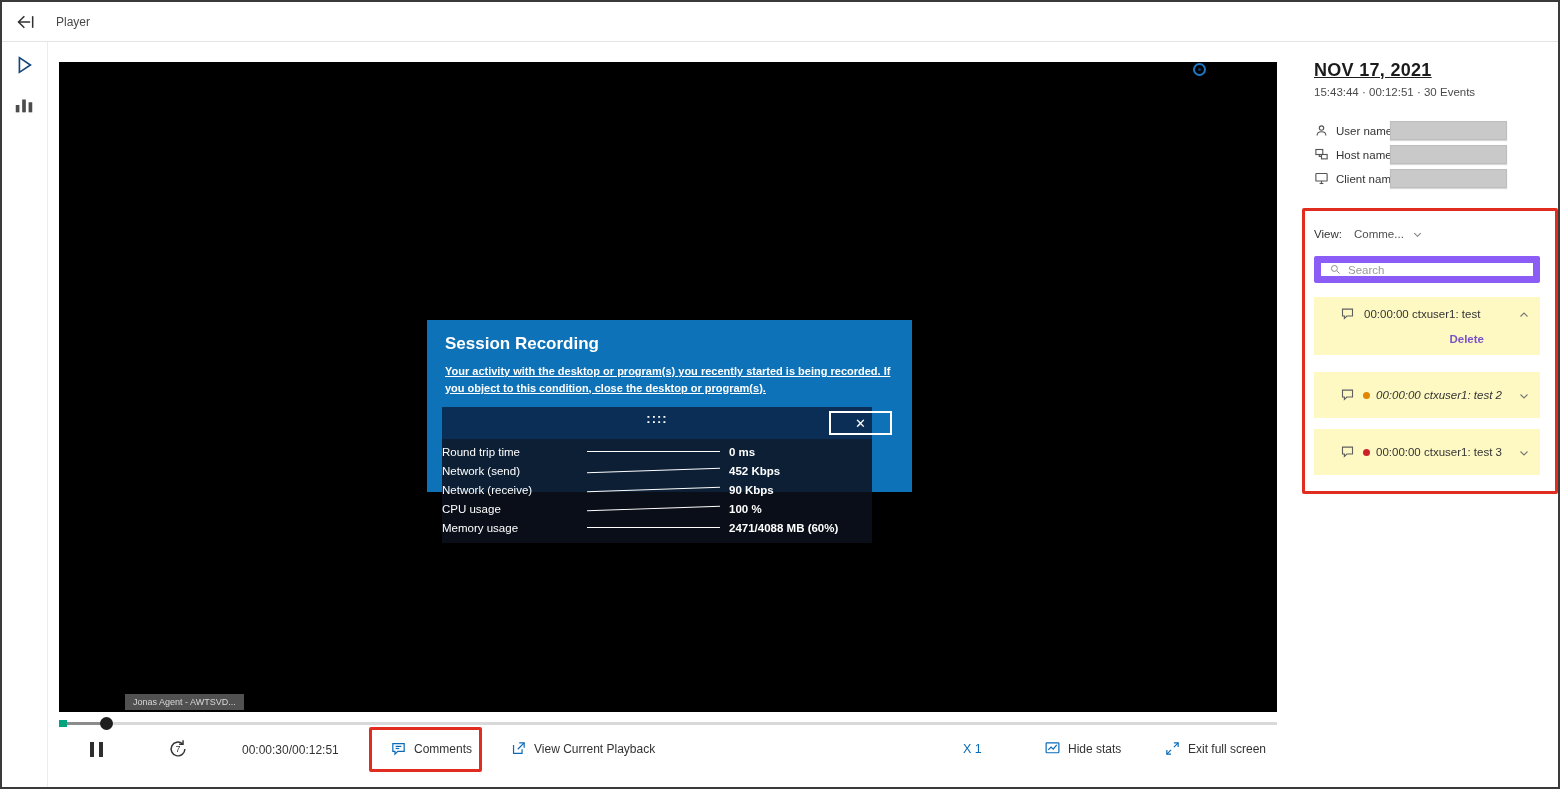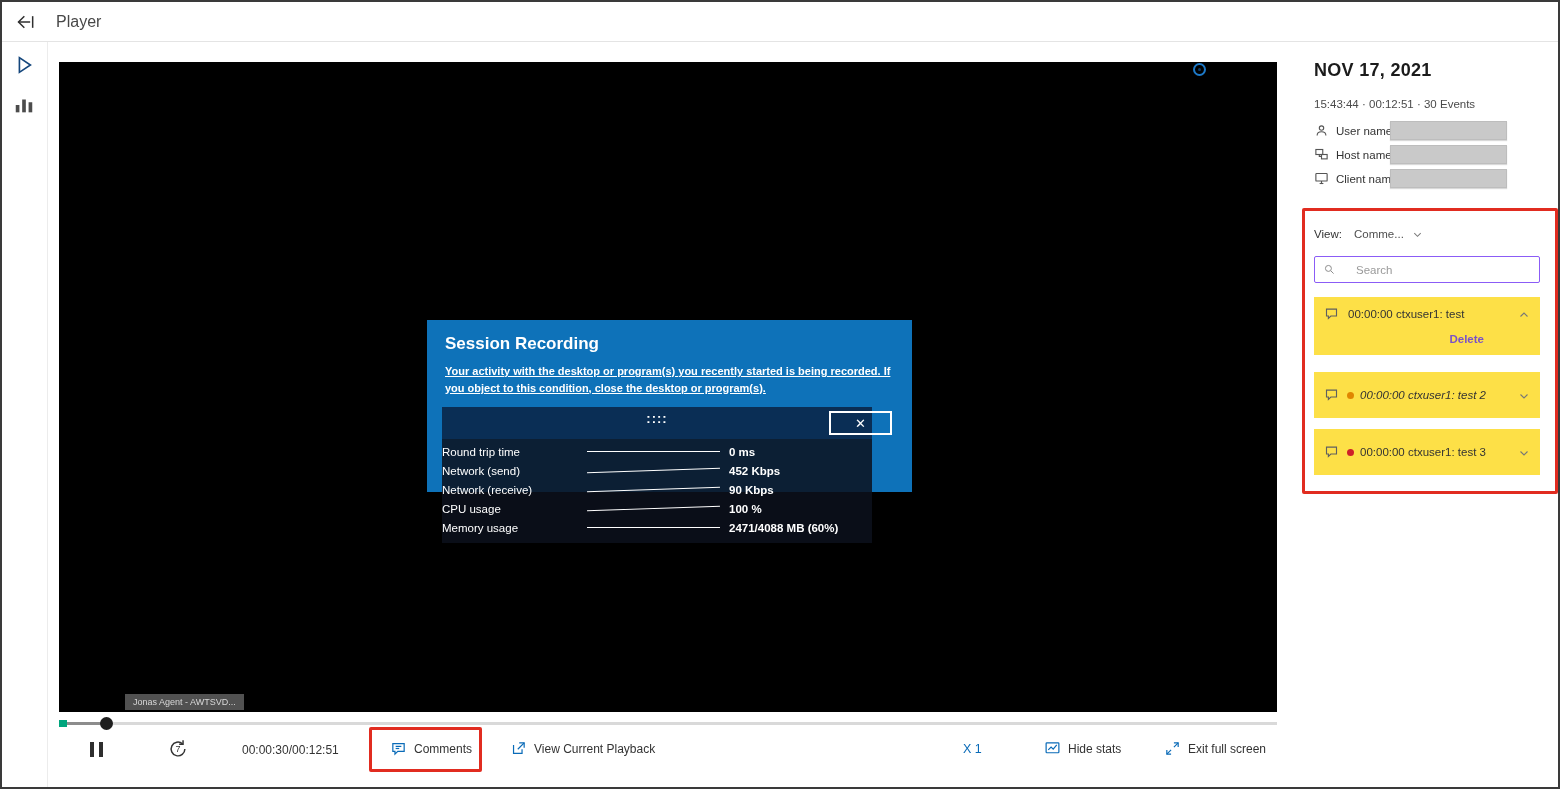--- a/index.html
+++ b/index.html
@@ -5,21 +5,21 @@
   * { box-sizing: border-box; margin: 0; padding: 0; }
   body { background:#888; font-family:"Liberation Sans", sans-serif; }
   .stage { position:relative; width:1560px; height:789px; background:#fff;
            border:2px solid #3a3a3a; overflow:hidden; }
   svg { display:block; }
 
   
   .topbar { position:absolute; left:0; top:0; right:0; height:40px; background:#fff;
             border-bottom:1px solid #e4e4e4; display:flex; align-items:center;
             gap:20px; padding-left:14px; z-index:5; }
-  .topbar .title { font-size:16px; color:#484848; }
+  .topbar .title { font-size:12px; color:#484848; }
   .icon-btn { color:#2f2f2f; cursor:pointer; }
 
   
   .rail { position:absolute; left:0; top:40px; width:46px; bottom:0;
           border-right:1px solid #ececec; background:#fff; }
   .rail-btn { position:absolute; left:11px; width:22px; height:22px; }
 
   
   .video { position:absolute; left:57px; top:60px; width:1218px; height:650px; background:#000; }
   .agent-label { position:absolute; left:123px; top:692px; background:rgba(95,95,95,.85);
@@ -65,38 +65,38 @@
   .pause-btn { display:flex; gap:5px; }
   .replay-wrap { position:relative; width:22px; height:22px; }
   .replay-seven { position:absolute; left:0; right:0; top:6px; text-align:center;
                   font-size:9px; color:#333; }
   .speed { color:#0a6bb8; font-size:12.5px; }
 
   .callout { position:absolute; border:3px solid #e12c20; border-radius:2px; pointer-events:none; z-index:20; }
 
   
   .rp-date { position:absolute; left:1312px; top:58px; font-size:18px; font-weight:700;
-             color:#1b1b1b; letter-spacing:.3px; }
-  .rp-meta { position:absolute; left:1312px; top:96px; font-size:11.5px; color:#4a4a4a; }
+             color:#1b1b1b; letter-spacing:.3px;text-decoration:underline; }
+  .rp-meta { position:absolute; left:1312px; top:84px; font-size:11.5px; color:#4a4a4a; }
   .field-row { position:absolute; left:1312px; display:flex; align-items:center; gap:7px;
                font-size:11.5px; color:#333; }
   .redact { position:absolute; left:1388px; width:117px; height:19px; background:#c9c9c9;
             border:1px solid #bdbdbd; box-shadow:0 1px 1px rgba(0,0,0,.15); }
 
   .view-label { position:absolute; left:1312px; top:226px; font-size:11.5px; color:#333; }
   .view-dd { position:absolute; left:1352px; top:226px; display:flex; align-items:center;
              gap:8px; font-size:11.5px; color:#4f4f4f; cursor:pointer; }
   .search-box { position:absolute; left:1312px; top:254px; width:226px; height:27px;
-                border:1px solid #8b5cf6; border-radius:2px; background:#fff;
-                display:flex; align-items:center; padding:0 8px; gap:20px; }
+                border:7px solid #8b5cf6; border-radius:2px; background:#fff;
+                display:flex; align-items:center; padding:0 8px; gap:6px; }
   .search-box input { border:none; outline:none; flex:1; font-size:11.5px; color:#333;
                       font-family:"Liberation Sans",sans-serif; background:transparent; }
   .search-box input::placeholder { color:#9a9a9a; }
 
-  .comment-item { position:absolute; left:1312px; width:226px; background:#fde047; cursor:pointer; }
+  .comment-item { position:absolute; left:1312px; width:226px; background:#fef9c3; cursor:pointer;padding-left:16px; }
   .ci-row { position:relative; height:34px; }
   .ci-bubble { position:absolute; left:10px; top:9px; color:#5f5f5f; }
   .ci-dot { position:absolute; left:33px; top:14px; width:7px; height:7px; border-radius:50%; }
   .ci-dot.orange { background:#e08600; }
   .ci-dot.red { background:#ce2029; }
   .ci-text { position:absolute; top:11px; font-size:11.5px; color:#333; white-space:nowrap; }
   .ci-chev { position:absolute; right:10px; top:12px; color:#777; }
   .ci-delete { position:absolute; right:56px; top:36px; font-size:11.5px; font-weight:700;
                color:#7a52c7; cursor:pointer; }
 </style>

